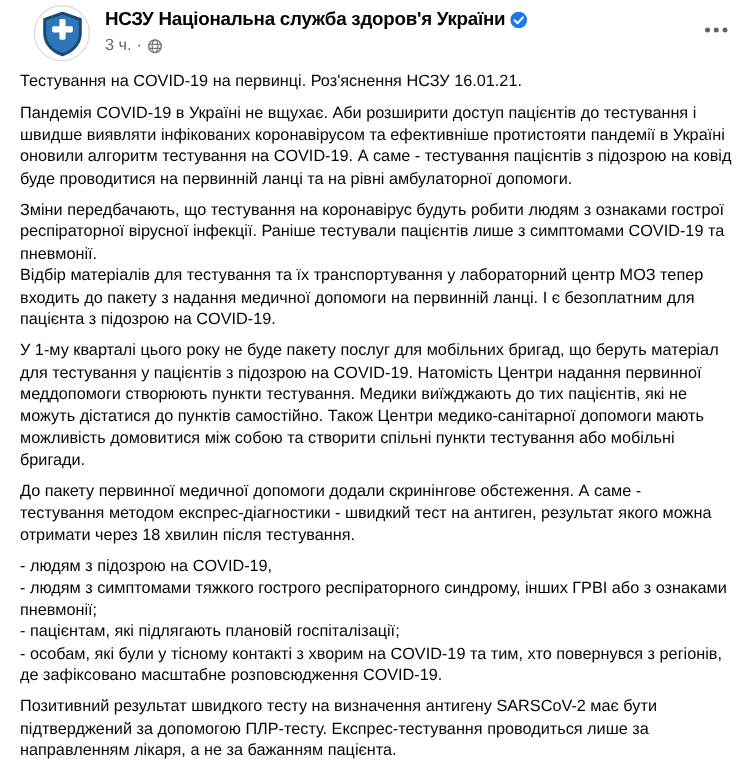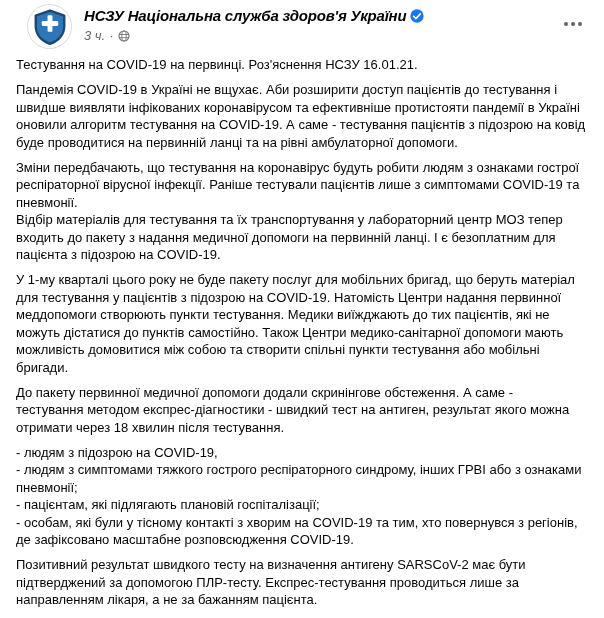--- a/index.html
+++ b/index.html
@@ -13,29 +13,29 @@
 
   
   .post-header { position: relative; height: 52px; }
   .avatar {
     position: absolute; left: 27px; top: 4px;
     width: 45px; height: 45px; border-radius: 50%;
     background: #ffffff; border: 1px solid #d8dadf;
     display: flex; align-items: center; justify-content: center;
     cursor: pointer;
   }
-  .header-text { position: absolute; left: 84px; top: 7px; font-style: italic; }
+  .header-text { position: absolute; left: 84px; top: 7px; }
   .name-row { display: flex; align-items: center; gap: 4px; }
   .page-name {
     font-size: 15px; font-weight: 700; letter-spacing: -0.2px;
     color: #050505; cursor: pointer; white-space: nowrap;
   }
   .verified { display: inline-flex; width: 14px; height: 14px; }
   .meta-row {
-    margin-top: 4px; display: flex; align-items: center; gap: 4px;
+    margin-top: 4px; display: flex; align-items: flex-end; gap: 4px;
     font-size: 13px; color: #65676b;
   }
   .meta-dot { color: #65676b; }
   .globe { display: inline-flex; width: 12px; height: 12px; opacity: .9; }
   .more-btn {
     position: absolute; right: 20px; top: 16px;
     display: flex; gap: 3px; padding: 6px 2px; cursor: pointer;
   }
   .more-btn i {
     width: 4px; height: 4px; border-radius: 50%; background: #5f6368; display: block;

